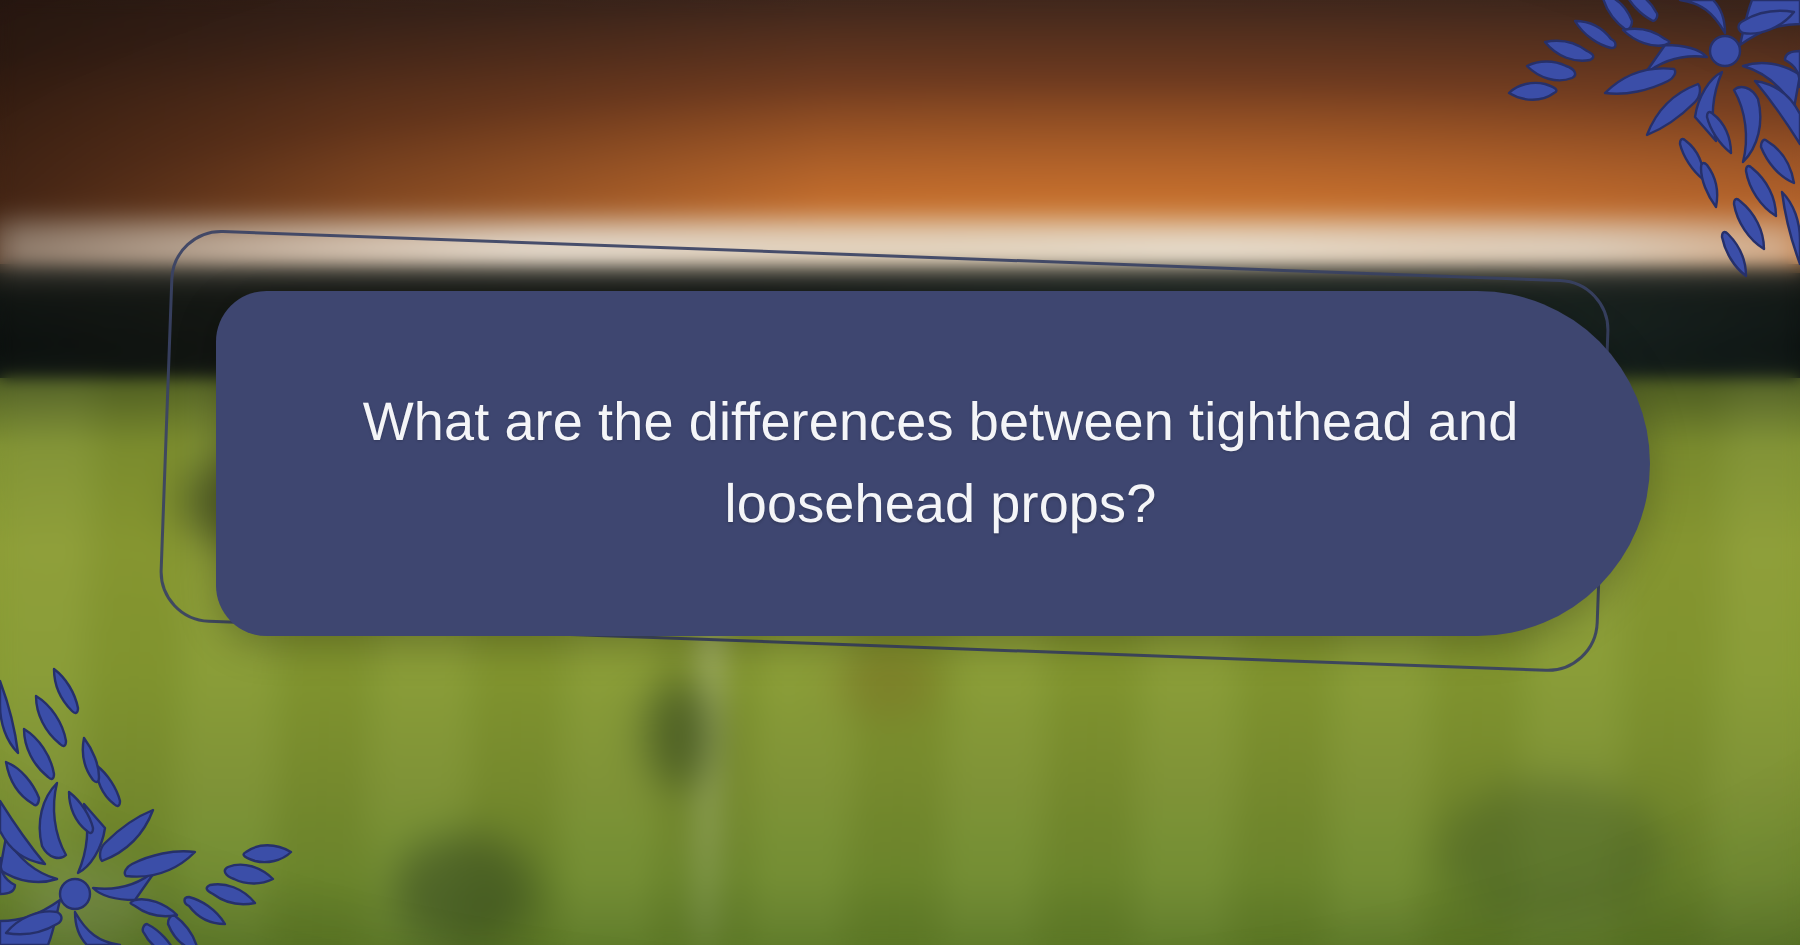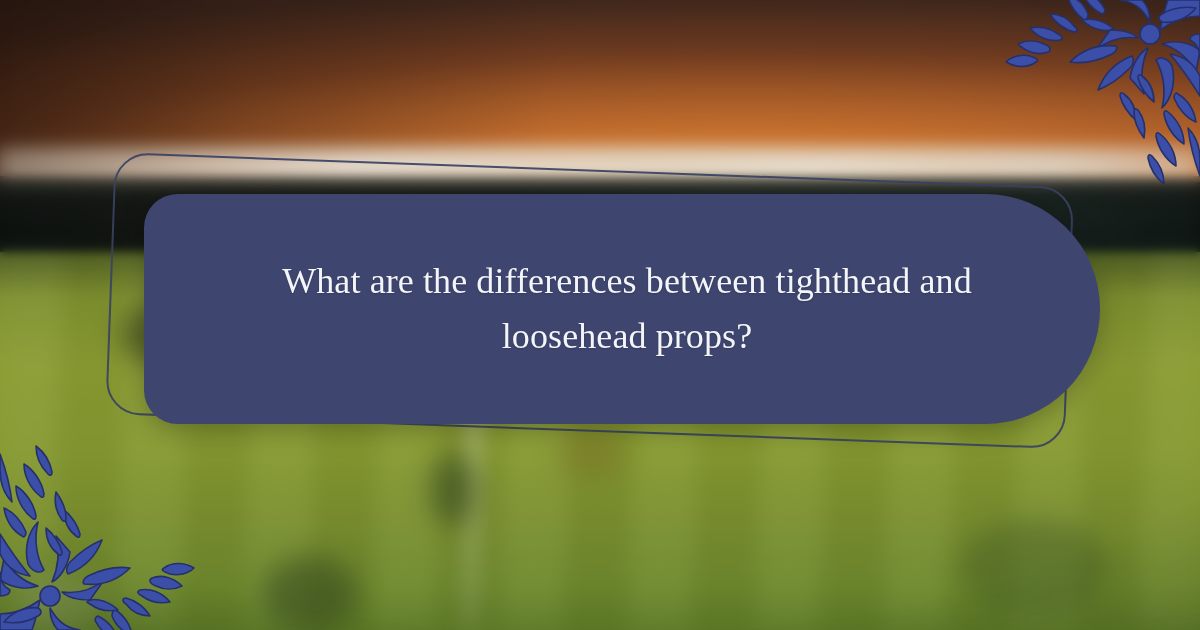--- a/index.html
+++ b/index.html
@@ -207,21 +207,21 @@
     background: #3e4670;
     border-radius: 34px 116px 116px 34px;
     box-shadow: 0 6px 26px rgba(0,0,0,0.26);
     display: flex;
     align-items: center;
     justify-content: center;
   }
 
   .card-title {
     color: #f4f5f8;
-    font-family: Liberation Serif, serif;
+    font-family: Liberation Sans, sans-serif;
     font-size: 36px;
     font-weight: 400;
     line-height: 1.52;
     text-align: center;
     letter-spacing: 0.1px;
     max-width: 790px;
     padding: 0 40px 0 50px;
     margin: 0;
     text-shadow: 0 1px 2px rgba(0,0,0,0.18);
   }

